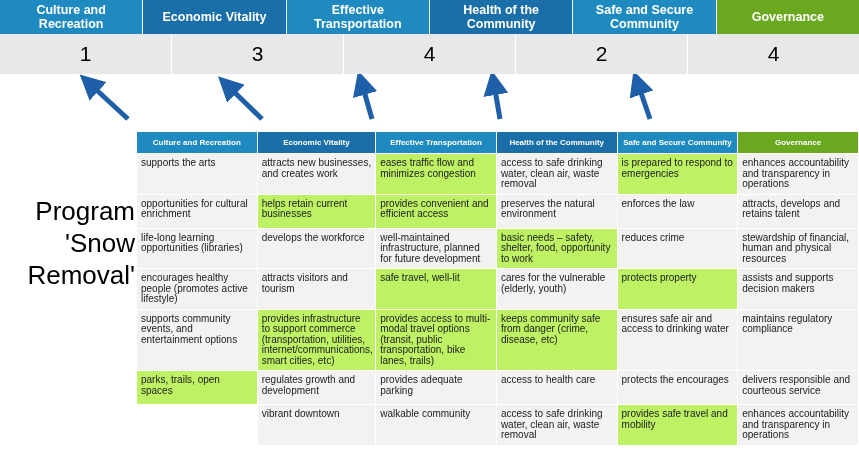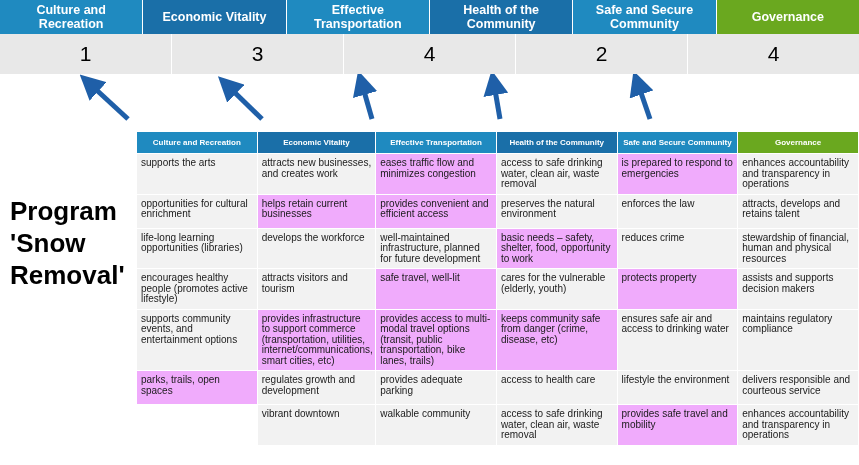--- a/index.html
+++ b/index.html
@@ -73,22 +73,21 @@
 
   
   #caption {
     position: absolute;
     left: 10px;
     top: 195px;
     width: 125px;
     font-size: 26px;
     line-height: 32px;
     color: #000000;
-    text-align: left;
-    font-weight: bold;
+    text-align: right;
   }
 
   
   #matrix {
     position: absolute;
     left: 136px;
     top: 131px;
     width: 723px;
     border-collapse: collapse;
     table-layout: fixed;
@@ -116,21 +115,21 @@
     font-size: 10px;
     line-height: 10.5px;
     color: #1a1a1a;
     vertical-align: top;
     padding: 4px 4px;
     border: 1px solid #ffffff;
     background: #f2f2f2;
     box-sizing: border-box;
     height: 34px;
   }
-  #matrix tbody td.hl { background: #f0abfc; }
+  #matrix tbody td.hl { background: #bef264; }
   #matrix tbody td.blank { background: #ffffff; border-color: #ffffff; }
 </style>
 </head>
 <body>
 
 <div id="top-banner">
   <div id="top-header-row">
     <div class="hdr" style="background:#1f8ac0">Culture and Recreation</div>
     <div class="hdr" style="background:#1a6fa8">Economic Vitality</div>
     <div class="hdr" style="background:#1f8ac0">Effective Transportation</div>
@@ -224,21 +223,21 @@
         <td class="hl">provides access to multi-modal travel options (transit, public transportation, bike lanes, trails)</td>
         <td class="hl">keeps community safe from danger (crime, disease, etc)</td>
         <td>ensures safe air and access to drinking water</td>
         <td>maintains regulatory compliance</td>
       </tr>
       <tr>
         <td class="hl">parks, trails, open spaces</td>
         <td>regulates growth and development</td>
         <td>provides adequate parking</td>
         <td>access to health care</td>
-        <td>lifestyle the environment</td>
+        <td>protects the encourages</td>
         <td>delivers responsible and courteous service</td>
       </tr>
       <tr>
         <td class="blank"></td>
         <td>vibrant downtown</td>
         <td>walkable community</td>
         <td>access to safe drinking water, clean air, waste removal</td>
         <td class="hl">provides safe travel and mobility</td>
         <td>enhances accountability and transparency in operations</td>
       </tr>

